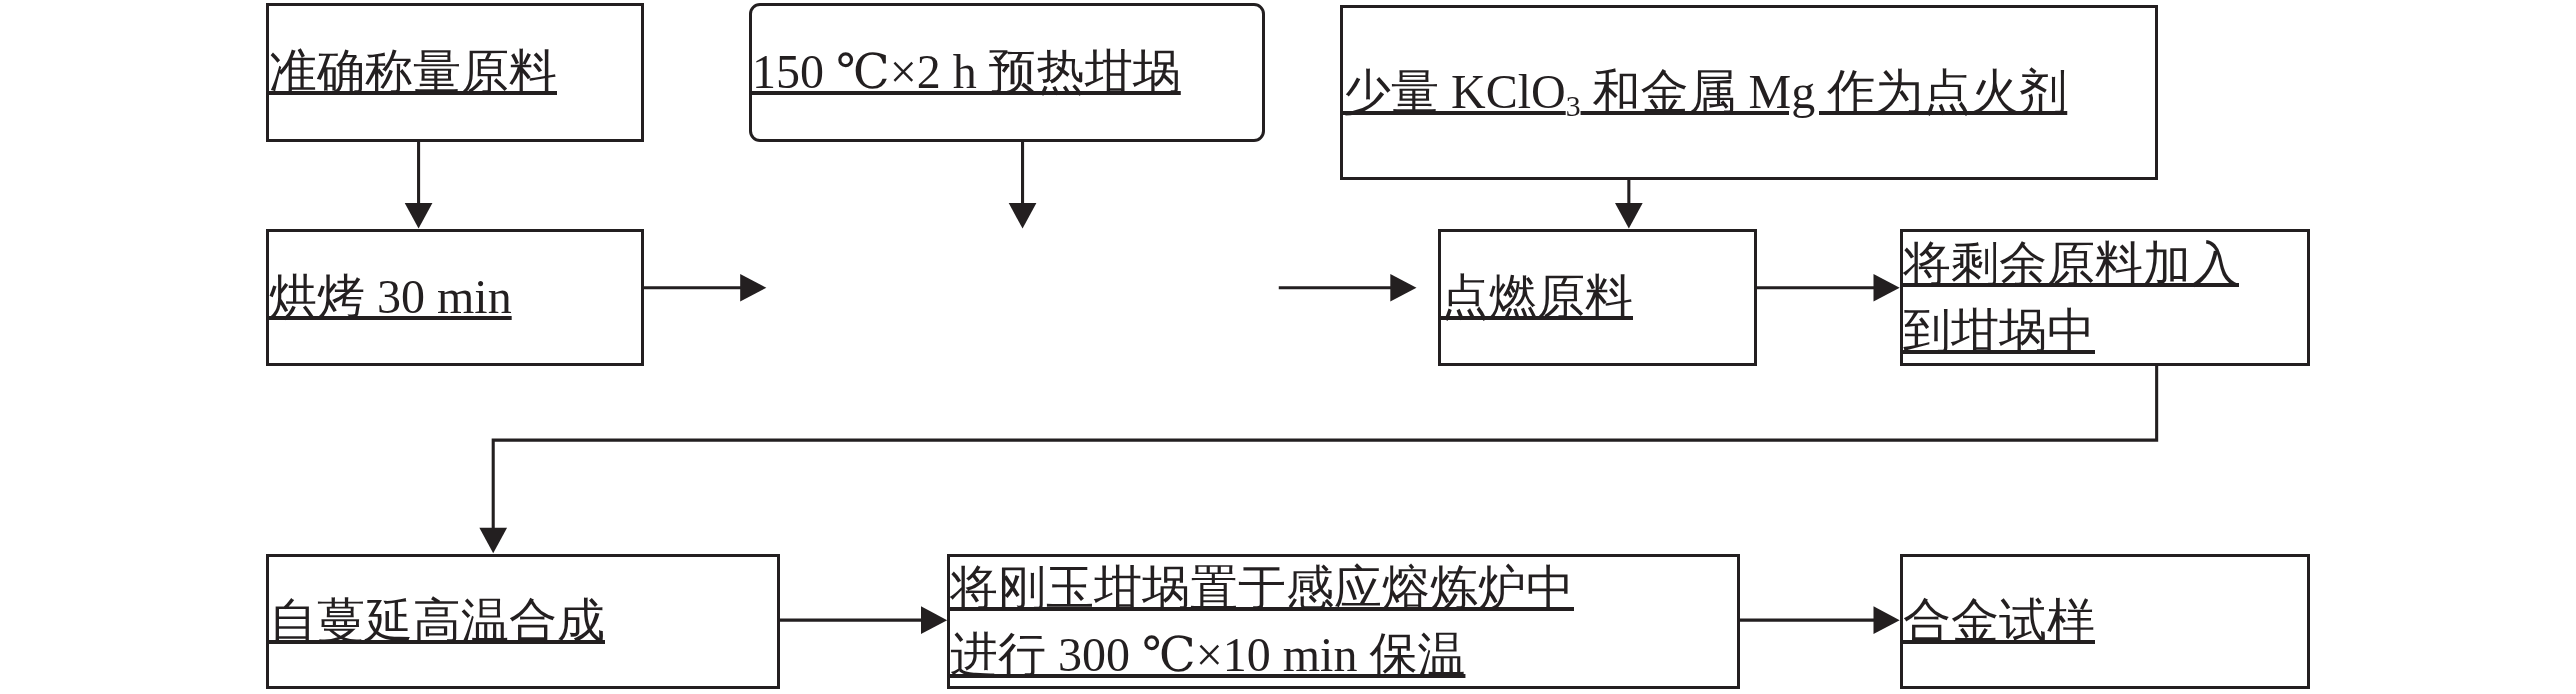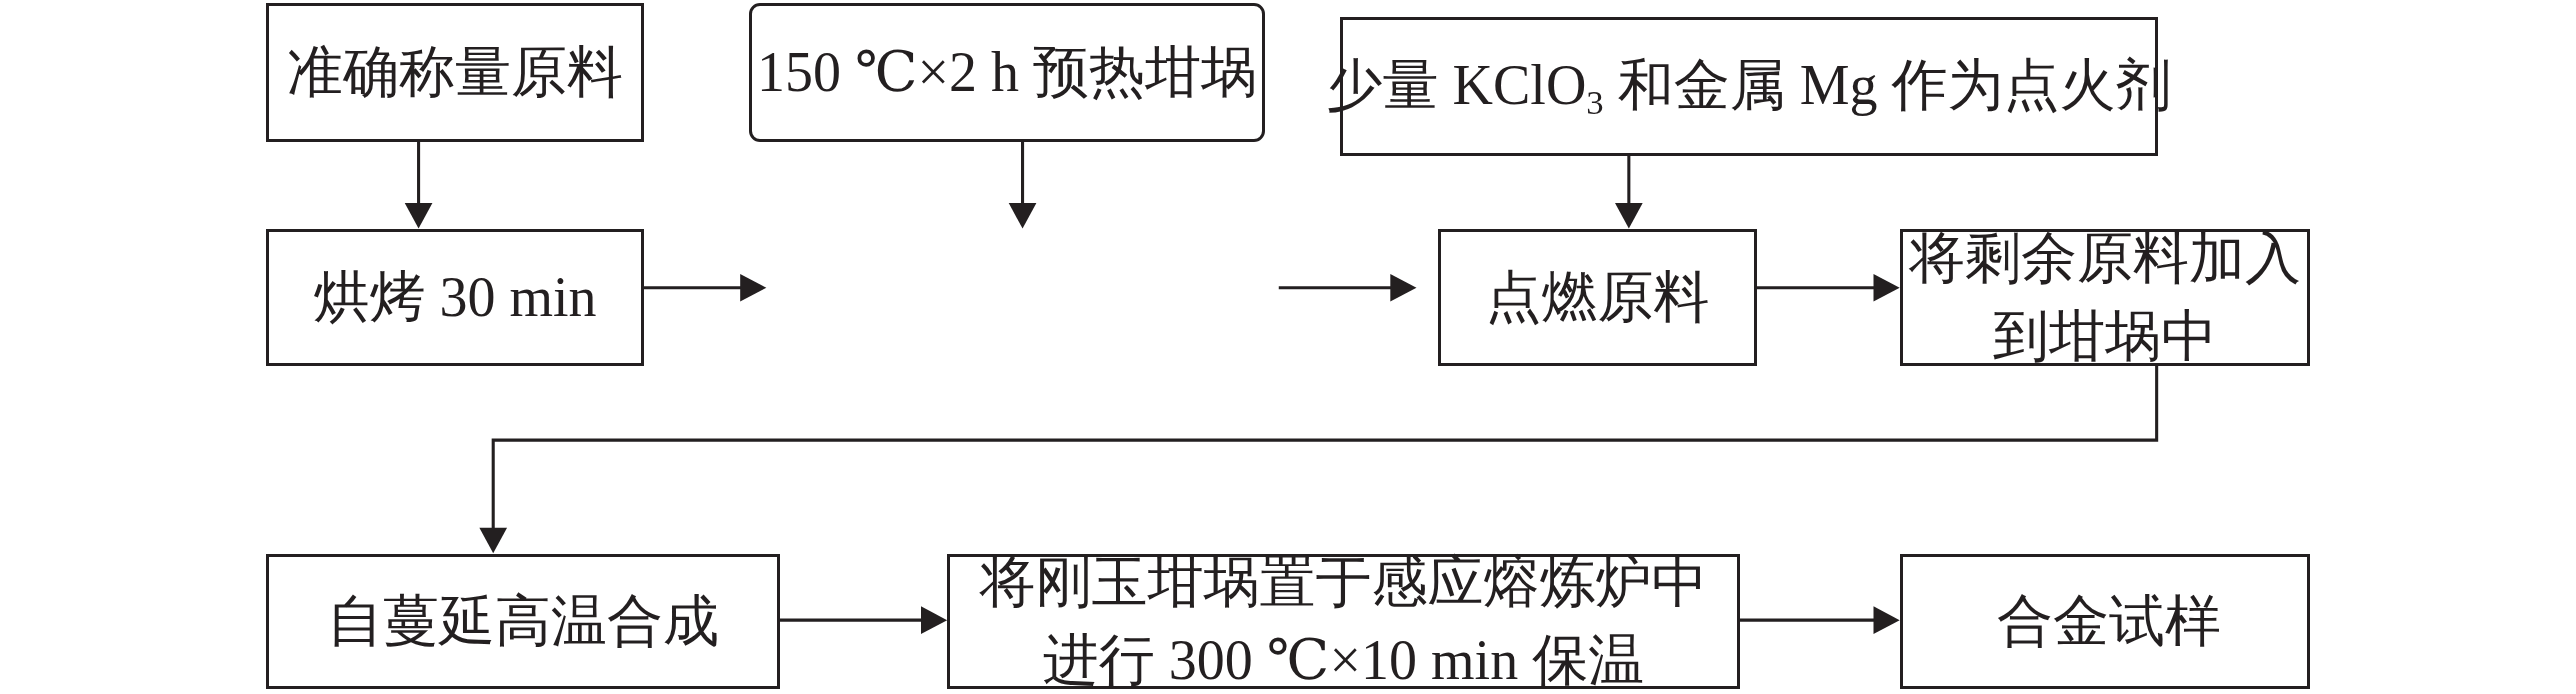--- a/index.html
+++ b/index.html
@@ -26,43 +26,44 @@
     width:2576px;
     height:694px;
   }
   .box{
     position:absolute;
     box-sizing:border-box;
     border:3.8px solid var(--line);
     background:var(--bg);
     display:flex;
     flex-direction:column;
-    align-items:center;
+    align-items:flex-start;
     justify-content:center;
     text-align:center;
-    font-size:56px;
+    font-size:48px;
     line-height:1.38;
     white-space:nowrap;
+    text-decoration:underline;
   }
   .box .line{display:block;}
   .sub{
     font-size:0.62em;
     vertical-align:-0.28em;
   }
   
   #box-weigh        {left:266px;  top:3.1px;   width:378px;  height:139px;}
   #box-preheat      {left:749px;  top:3.1px;   width:516px;  height:139px;border-radius:11px;}
-  #box-igniter      {left:1340px; top:17px;   width:818px; height:139px;}
+  #box-igniter      {left:1340px; top:5px;   width:818px; height:175px;}
   #box-bake         {left:266px;  top:229px; width:378px;  height:137px;}
   #box-add-bottom   {left:766px;  top:229px; width:514px;  height:137px;}
   #box-ignite       {left:1417px; top:229px; width:319px;  height:137px;margin-left:21px;}
   #box-add-remaining{left:1900px; top:229px; width:410px;  height:137px;}
   #box-shs          {left:266px;  top:554px; width:514px;  height:135px;}
   #box-holding      {left:947px; top:554px; width:793px; height:135px;}
-  #box-alloy        {left:1900px; top:554px; width:410px;  height:135px;padding-left:8px;}
+  #box-alloy        {left:1900px; top:554px; width:410px;  height:135px;}
 </style>
 </head>
 <body>
 
 <div class="canvas">
 
   <svg class="connectors" viewBox="0 0 3346 902" xmlns="http://www.w3.org/2000/svg">
     <g stroke="#231f20" stroke-width="4" fill="#231f20">
 
       <g>

